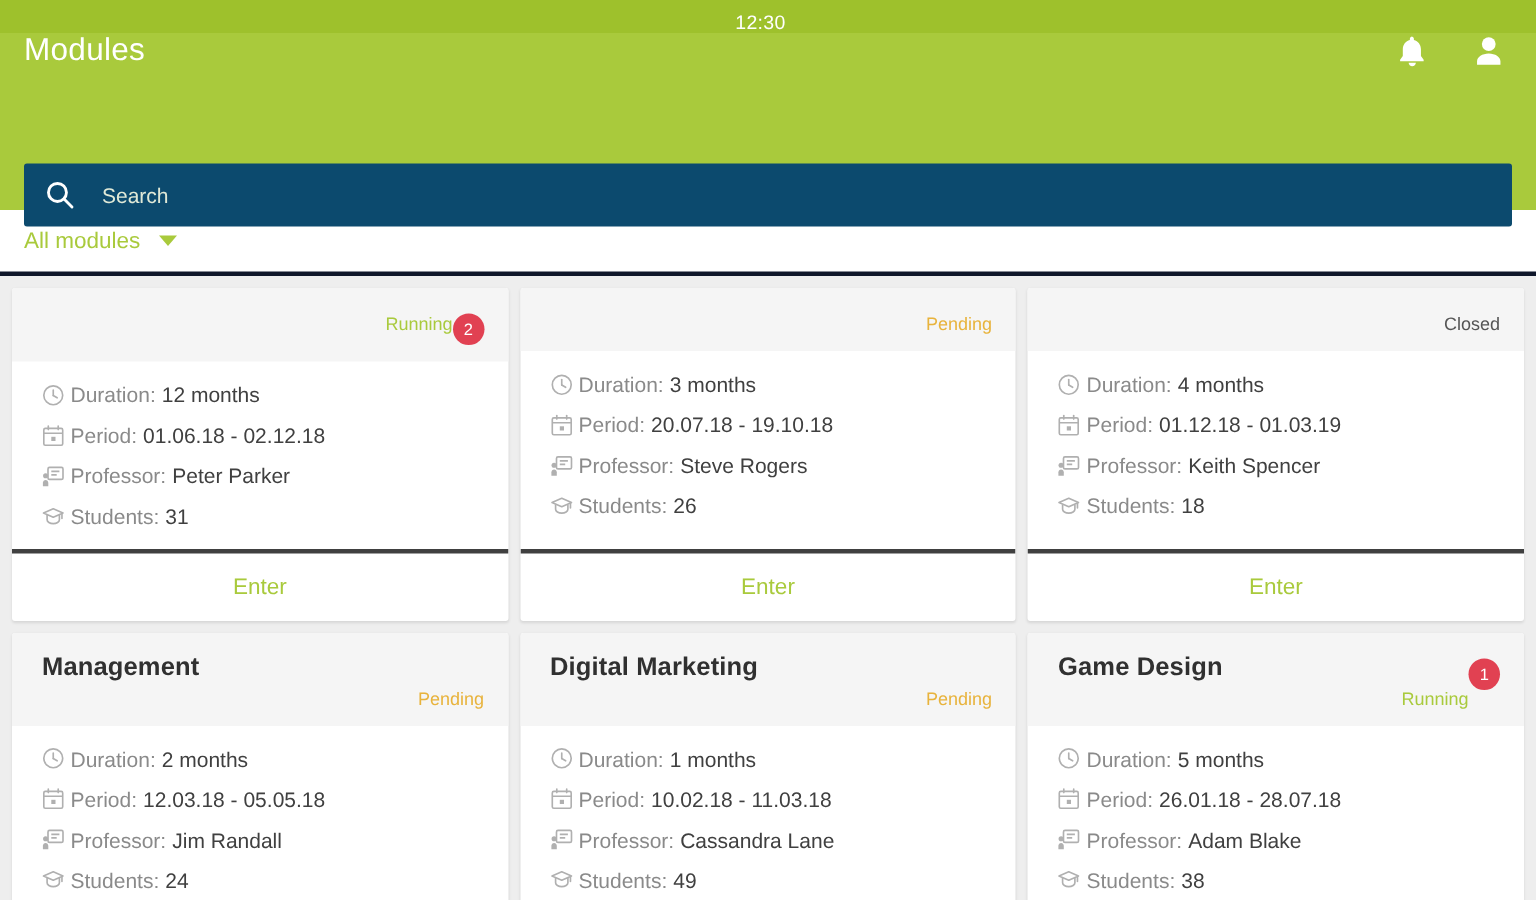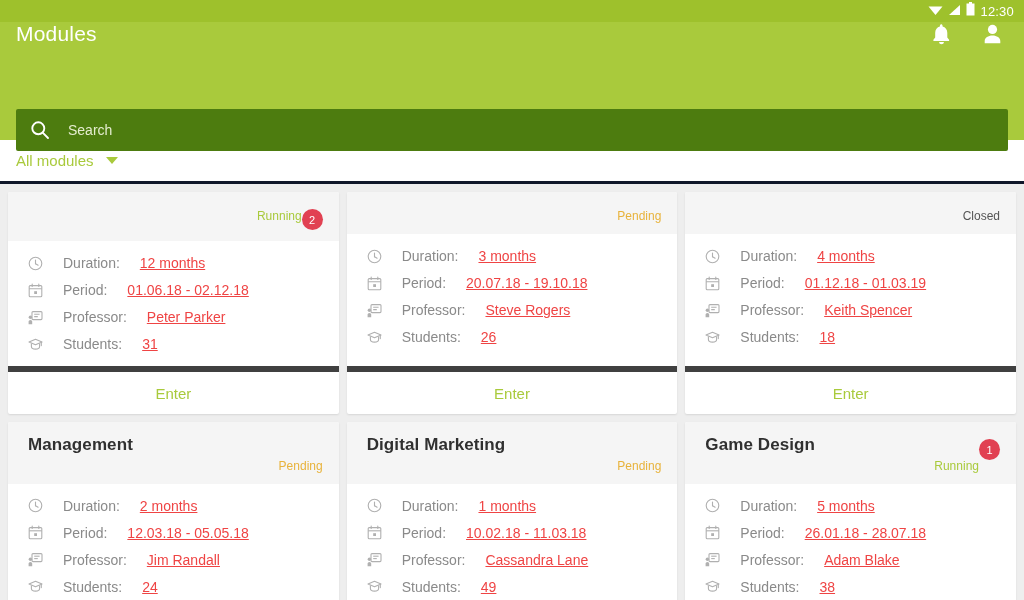--- a/index.html
+++ b/index.html
@@ -7,21 +7,21 @@
     width: 1024px; height: 600px;
     font-family: "Liberation Sans", sans-serif;
     background: #eeeeee;
     overflow: hidden;
   }
 
   
   .statusbar {
     height: 22px; background: #9ec12c;
     display: flex; align-items: center; justify-content: flex-end;
-    padding-right: 10px; gap: 5px;
+    padding-right: 10px; gap: 5px; flex-direction: column;
   }
   .statusbar .sb-time {
     color: #ffffff; font-size: 13px; letter-spacing: .2px;
   }
   .sb-icon { display: block; }
 
   
   .appbar {
     background: #a9ca3c; height: 118px;
     padding: 0 16px; position: relative;
@@ -31,21 +31,21 @@
   }
   .app-title {
     color: #ffffff; font-size: 21px; font-weight: 400; letter-spacing: .2px;
     flex: 1;
   }
   .appbar-actions { display: flex; align-items: center; gap: 28px; padding-right: 4px; }
   .appbar-actions .icon-btn { line-height: 0; cursor: pointer; }
 
   .searchbar {
     position: absolute; left: 16px; right: 16px; top: 87px;
-    height: 42px; background: #4d7c0f; border-radius: 2px;
+    height: 42px; background: #0c4a6e; border-radius: 2px;
     display: flex; align-items: center; padding: 0 14px; gap: 18px;
   }
   .search-input {
     flex: 1; border: 0; outline: 0; background: transparent;
     color: #ffffff; font-size: 14px;
     font-family: "Liberation Sans", sans-serif;
   }
   .search-input::placeholder { color: #f2f7e0; opacity: .92; }
 
   
@@ -87,29 +87,29 @@
   .status-closed  { color: #555555; }
   .badge {
     width: 21px; height: 21px; border-radius: 50%;
     background: #e14152; color: #ffffff;
     font-size: 11px; display: flex; align-items: center; justify-content: center;
     margin-top: 4px; flex: none;
   }
 
   .card-body { padding: 14px 20px 12px 20px; flex: 1; }
   .row {
-    display: flex; align-items: center; gap: 20px;
+    display: flex; align-items: center; gap: 4px;
     margin-bottom: 11px; font-size: 14px; color: #8a8a8a;
   }
   .row:last-child { margin-bottom: 2px; }
   .row .ico { width: 15px; height: 15px; flex: none; line-height: 0; }
-  .row .val { color: #ef4444; text-decoration: underline; }
+  .row .val { color: #404040; }
 
   .card-footer {
-    border-top: 6px solid #404040;
+    border-top: 3px solid #404040;
     height: 48px; display: flex; align-items: center; justify-content: center;
     cursor: pointer;
   }
   .enter-label { color: #a9ca3c; font-size: 15px; }
 </style>
 </head>
 <body>
 
 <div class="statusbar">
   <span class="sb-icon">

